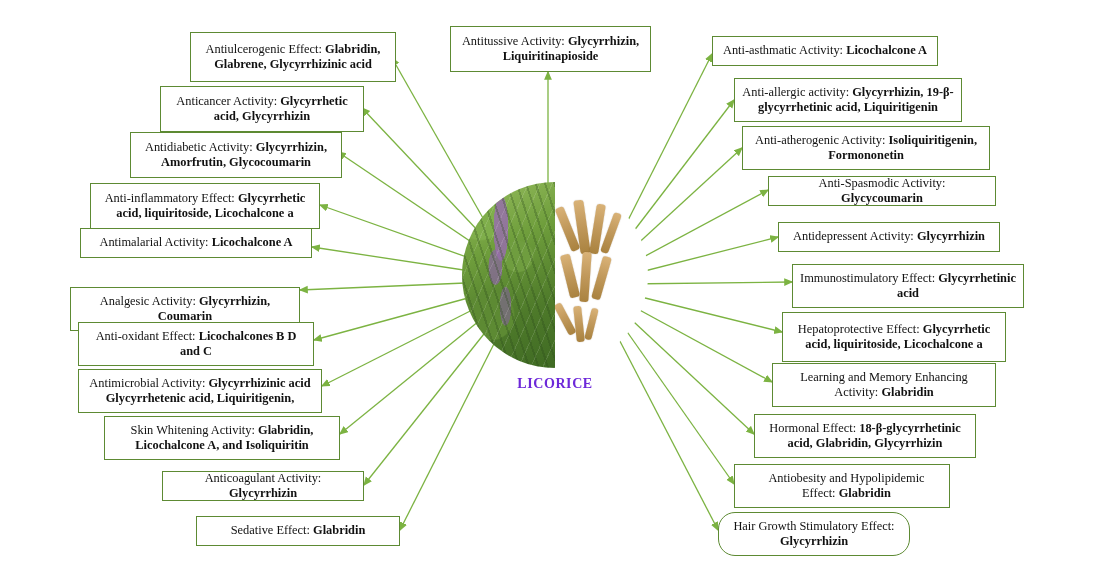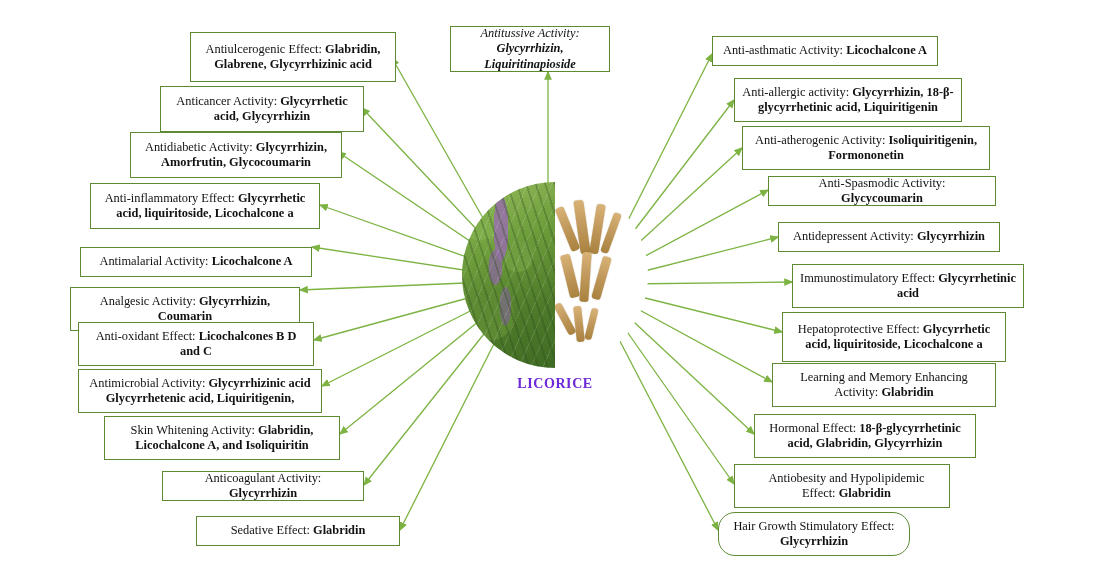--- a/index.html
+++ b/index.html
@@ -155,21 +155,21 @@
   </div>
   <div class="node" style="left:160px; top:86px; width:204px; height:46px;">
     <span class="t">Anticancer Activity: <b>Glycyrrhetic acid, Glycyrrhizin</b></span>
   </div>
   <div class="node" style="left:130px; top:132px; width:212px; height:46px;">
     <span class="t">Antidiabetic Activity: <b>Glycyrrhizin, Amorfrutin, Glycocoumarin</b></span>
   </div>
   <div class="node" style="left:90px; top:183px; width:230px; height:46px;">
     <span class="t">Anti-inflammatory Effect: <b>Glycyrrhetic acid, liquiritoside, Licochalcone a</b></span>
   </div>
-  <div class="node" style="left:80px; top:247px; width:232px; height:30px;">
+  <div class="node" style="left:80px; top:228px; width:232px; height:30px;">
     <span class="t">Antimalarial Activity: <b>Licochalcone A</b></span>
   </div>
   <div class="node" style="left:70px; top:275px; width:230px; height:44px;margin-top:12px;">
     <span class="t">Analgesic Activity: <b>Glycyrrhizin, Coumarin</b></span>
   </div>
   <div class="node" style="left:78px; top:322px; width:236px; height:44px;">
     <span class="t">Anti-oxidant Effect: <b>Licochalcones B D and C</b></span>
   </div>
   <div class="node" style="left:78px; top:369px; width:244px; height:44px;">
     <span class="t">Antimicrobial Activity: <b>Glycyrrhizinic acid Glycyrrhetenic acid, Liquiritigenin,</b></span>
@@ -177,29 +177,29 @@
   <div class="node" style="left:104px; top:416px; width:236px; height:44px;">
     <span class="t">Skin Whitening Activity: <b>Glabridin, Licochalcone A, and Isoliquiritin</b></span>
   </div>
   <div class="node" style="left:162px; top:471px; width:202px; height:30px;">
     <span class="t">Anticoagulant Activity: <b>Glycyrrhizin</b></span>
   </div>
   <div class="node" style="left:196px; top:516px; width:204px; height:30px;">
     <span class="t">Sedative Effect: <b>Glabridin</b></span>
   </div>
 
-  <div class="node" style="left:450px; top:26px; width:160px; height:46px;font-style:italic;">
+  <div class="node" style="left:450px; top:26px; width:201px; height:46px;">
     <span class="t">Antitussive  Activity: <b>Glycyrrhizin, Liquiritinapioside</b></span>
   </div>
 
   <div class="node" style="left:712px; top:36px; width:226px; height:30px;">
     <span class="t">Anti-asthmatic Activity: <b>Licochalcone A</b></span>
   </div>
   <div class="node" style="left:734px; top:78px; width:228px; height:44px;">
-    <span class="t">Anti-allergic activity: <b>Glycyrrhizin, 18-β-glycyrrhetinic acid, Liquiritigenin</b></span>
+    <span class="t">Anti-allergic activity: <b>Glycyrrhizin, 19-β-glycyrrhetinic acid, Liquiritigenin</b></span>
   </div>
   <div class="node" style="left:742px; top:126px; width:248px; height:44px;">
     <span class="t">Anti-atherogenic Activity: <b>Isoliquiritigenin, Formononetin</b></span>
   </div>
   <div class="node" style="left:768px; top:176px; width:228px; height:30px;">
     <span class="t">Anti-Spasmodic Activity: <b>Glycycoumarin</b></span>
   </div>
   <div class="node" style="left:778px; top:222px; width:222px; height:30px;">
     <span class="t">Antidepressent Activity: <b>Glycyrrhizin</b></span>
   </div>

